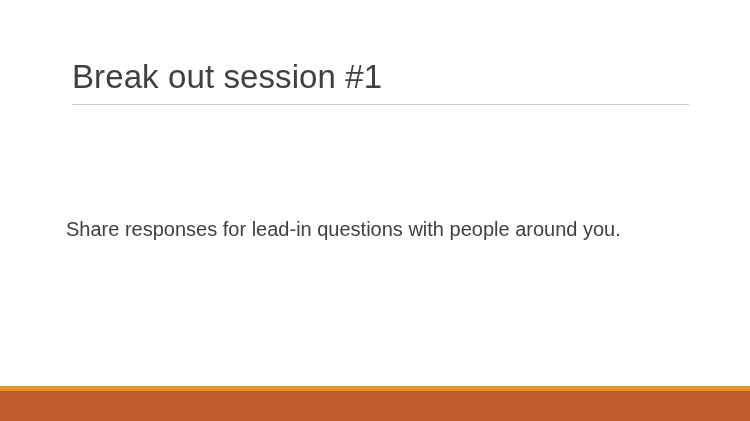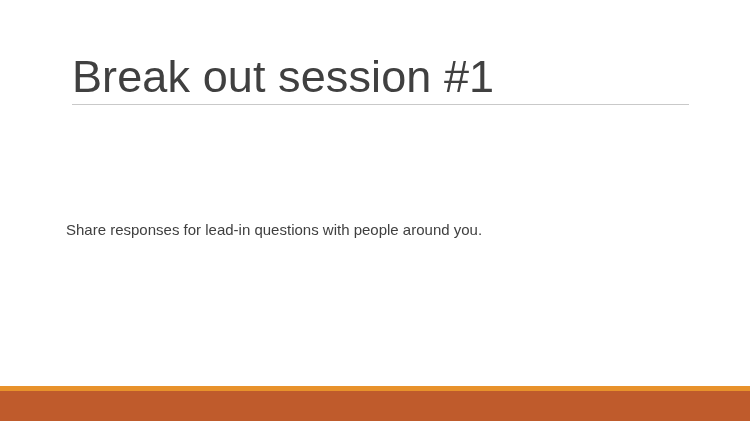--- a/index.html
+++ b/index.html
@@ -26,21 +26,21 @@
   
   .title-block {
     position: absolute;
     left: 72px;
     top: 56px;
     width: 617px;
   }
 
   .slide-title {
     font-family: "Liberation Sans", sans-serif;
-    font-size: 45px;
+    font-size: 33px;
     font-weight: 400;
     line-height: 42px;
     letter-spacing: 0.1px;
     color: #404040;
     white-space: nowrap;
     margin: 0;
     padding: 0;
   }
 
   .title-rule {
@@ -55,21 +55,21 @@
   
   .body-block {
     position: absolute;
     left: 66px;
     top: 214px;
     width: 596px;
   }
 
   .body-text {
     font-family: "Liberation Sans", sans-serif;
-    font-size: 15px;
+    font-size: 20px;
     font-weight: 400;
     line-height: 31px;
     color: #3f3f3f;
     margin: 0;
     padding: 0;
     text-align: left;
   }
 
   
   .footer-accent-bar {

